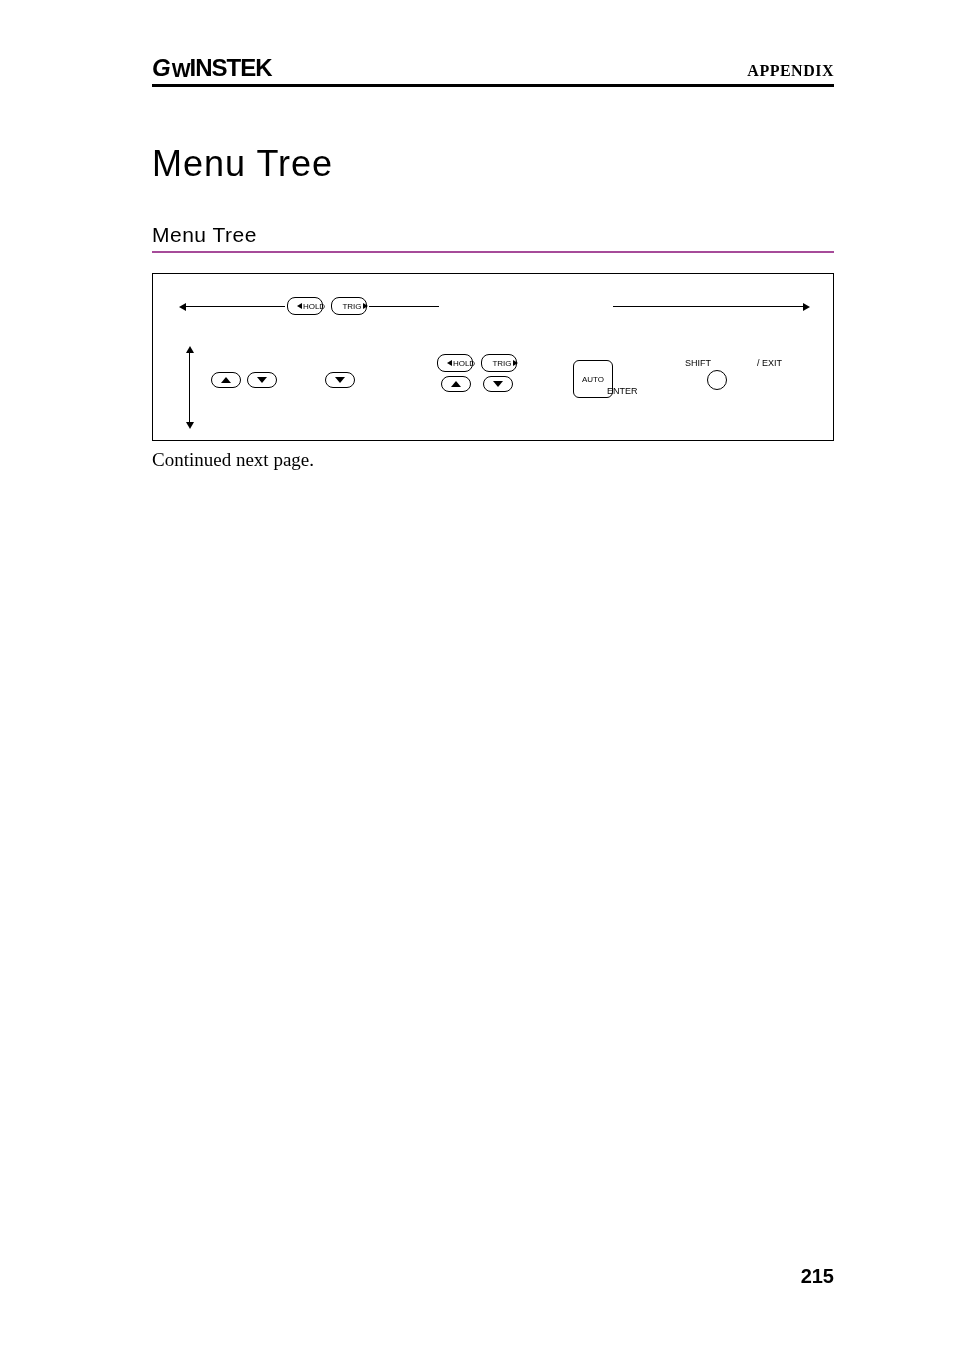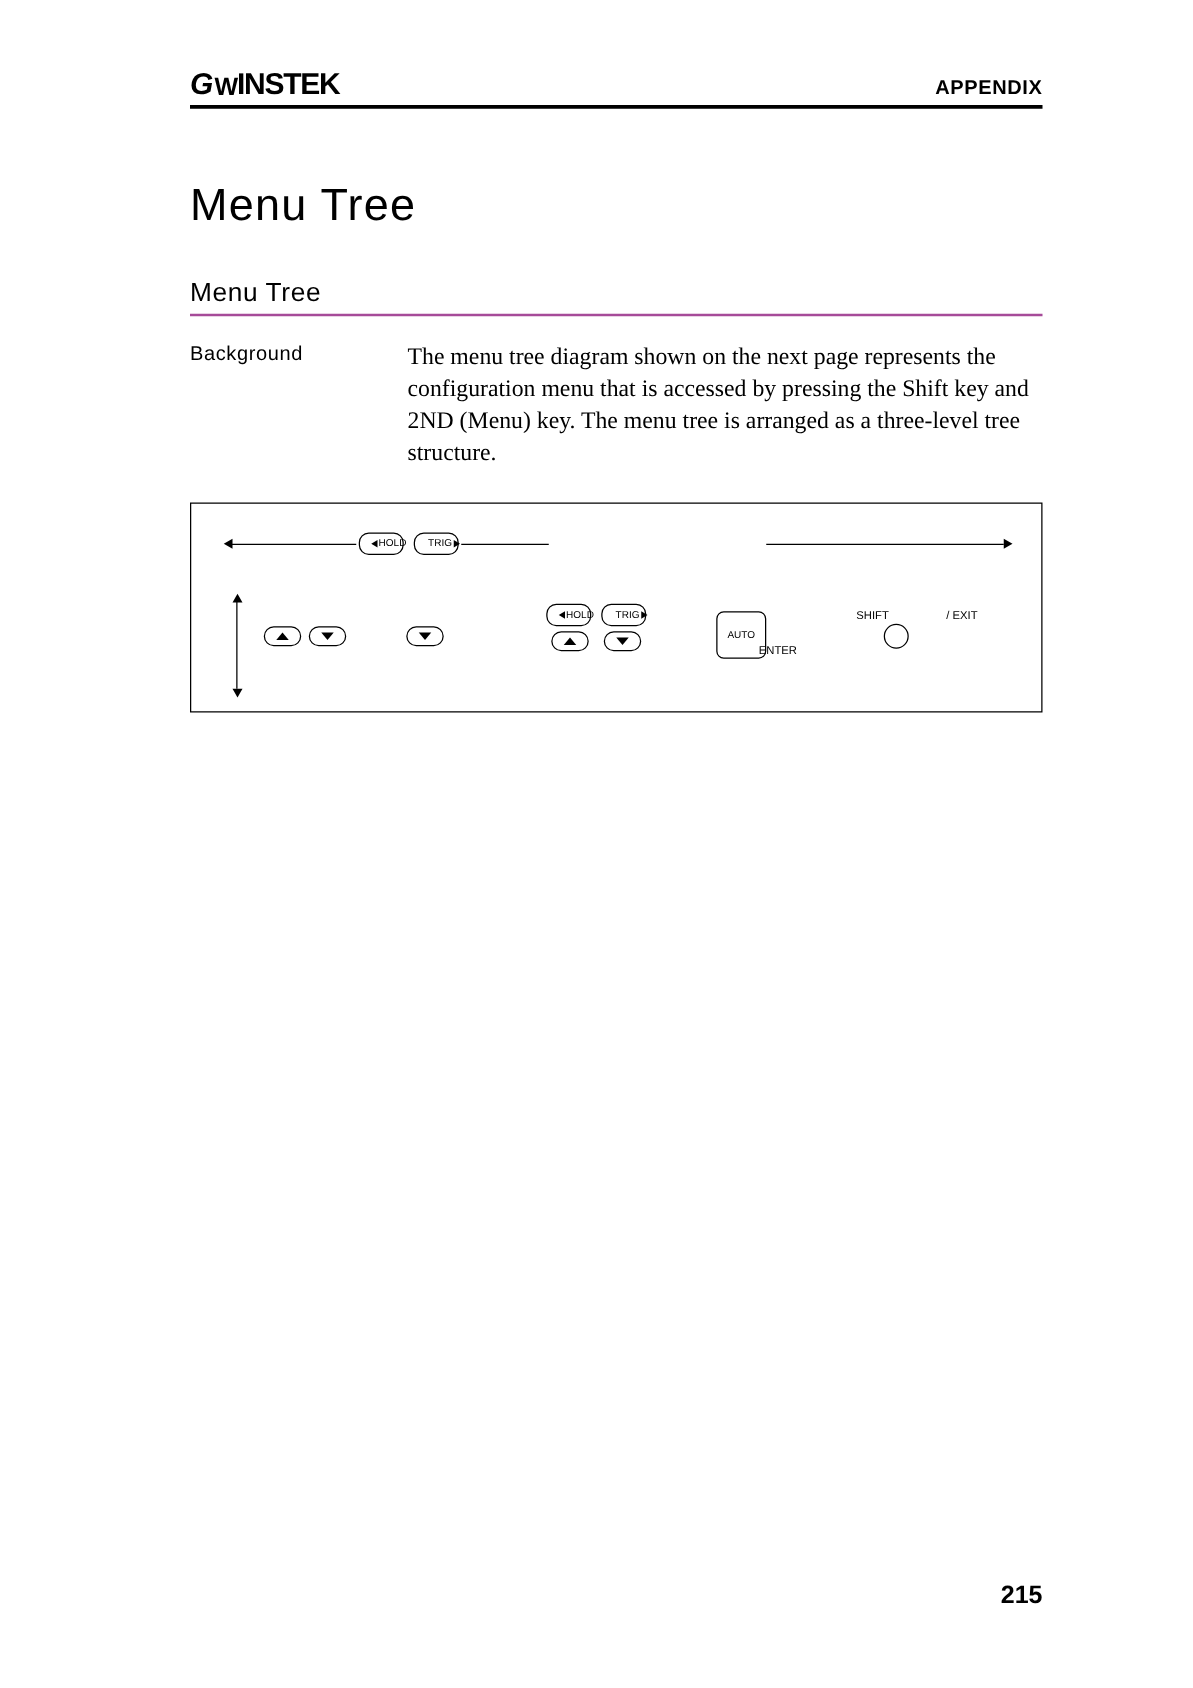--- a/index.html
+++ b/index.html
@@ -33,21 +33,21 @@
     .brand .g { font-style: italic; margin-right: 1px; letter-spacing: -1px;}
     .brand .w {
       display: inline-block;
       font-size: 20px;
       transform: translateY(1px);
       letter-spacing: -2px;
       margin: 0 1px;
     }
     .brand .rest { letter-spacing: -1px; }
     .appendix {
-      font-family: Liberation Sans, sans-serif;
+      font-family: Liberation Serif, serif;
       font-weight: 700;
       font-size: 16px;
       letter-spacing: 0.5px;
     }
     .h1 {
       font-family: Verdana, Arial, sans-serif;
       font-size: 36px;
       font-weight: 400;
       letter-spacing: 1px;
       margin-bottom: 38px;
@@ -173,24 +173,20 @@
         <span class="w">W</span>
         <span class="rest">INSTEK</span>
     </div>
     <div class="appendix">APPENDIX</div>
   </div>
 
   <div class="h1">Menu Tree</div>
 
   <div class="h2">Menu Tree</div>
 
-  <div class="row-bg">
-    <div class="bg-label">Background</div>
-    <div class="bg-text">The menu tree diagram shown on the next page represents the configuration menu that is accessed by pressing the Shift key and 2ND (Menu) key. The menu tree is arranged as a three-level tree structure.</div>
-  </div>
 
 
   <div class="diagram-box">
 
     <div class="hline" style="left:32px; top:32px; width:100px;"></div>
     <div class="arrow-head-l" style="left:26px; top:28.5px;"></div>
 
     <div class="dbtn keycap" style="left:134px; top:23px;">
       <span class="tri-left"></span>
         <span>HOLD</span>
@@ -240,15 +236,16 @@
       <span>AUTO</span>
     </div>
     <div class="dlabel" style="left:424px; top:112px;padding-left:30px;">ENTER</div>
 
     <div class="dlabel" style="left:532px; top:84px;">SHIFT</div>
     <div class="dlabel" style="left:580px; top:84px;margin-left:24px;">/ EXIT</div>
     <div class="circle" style="left:554px; top:96px; width:20px; height:20px;"></div>
 
   </div>
 
+  <div class="cont">Continued next page.</div>
 </div>
 
 <div class="pagenum">215</div>
 
 </body></html>

